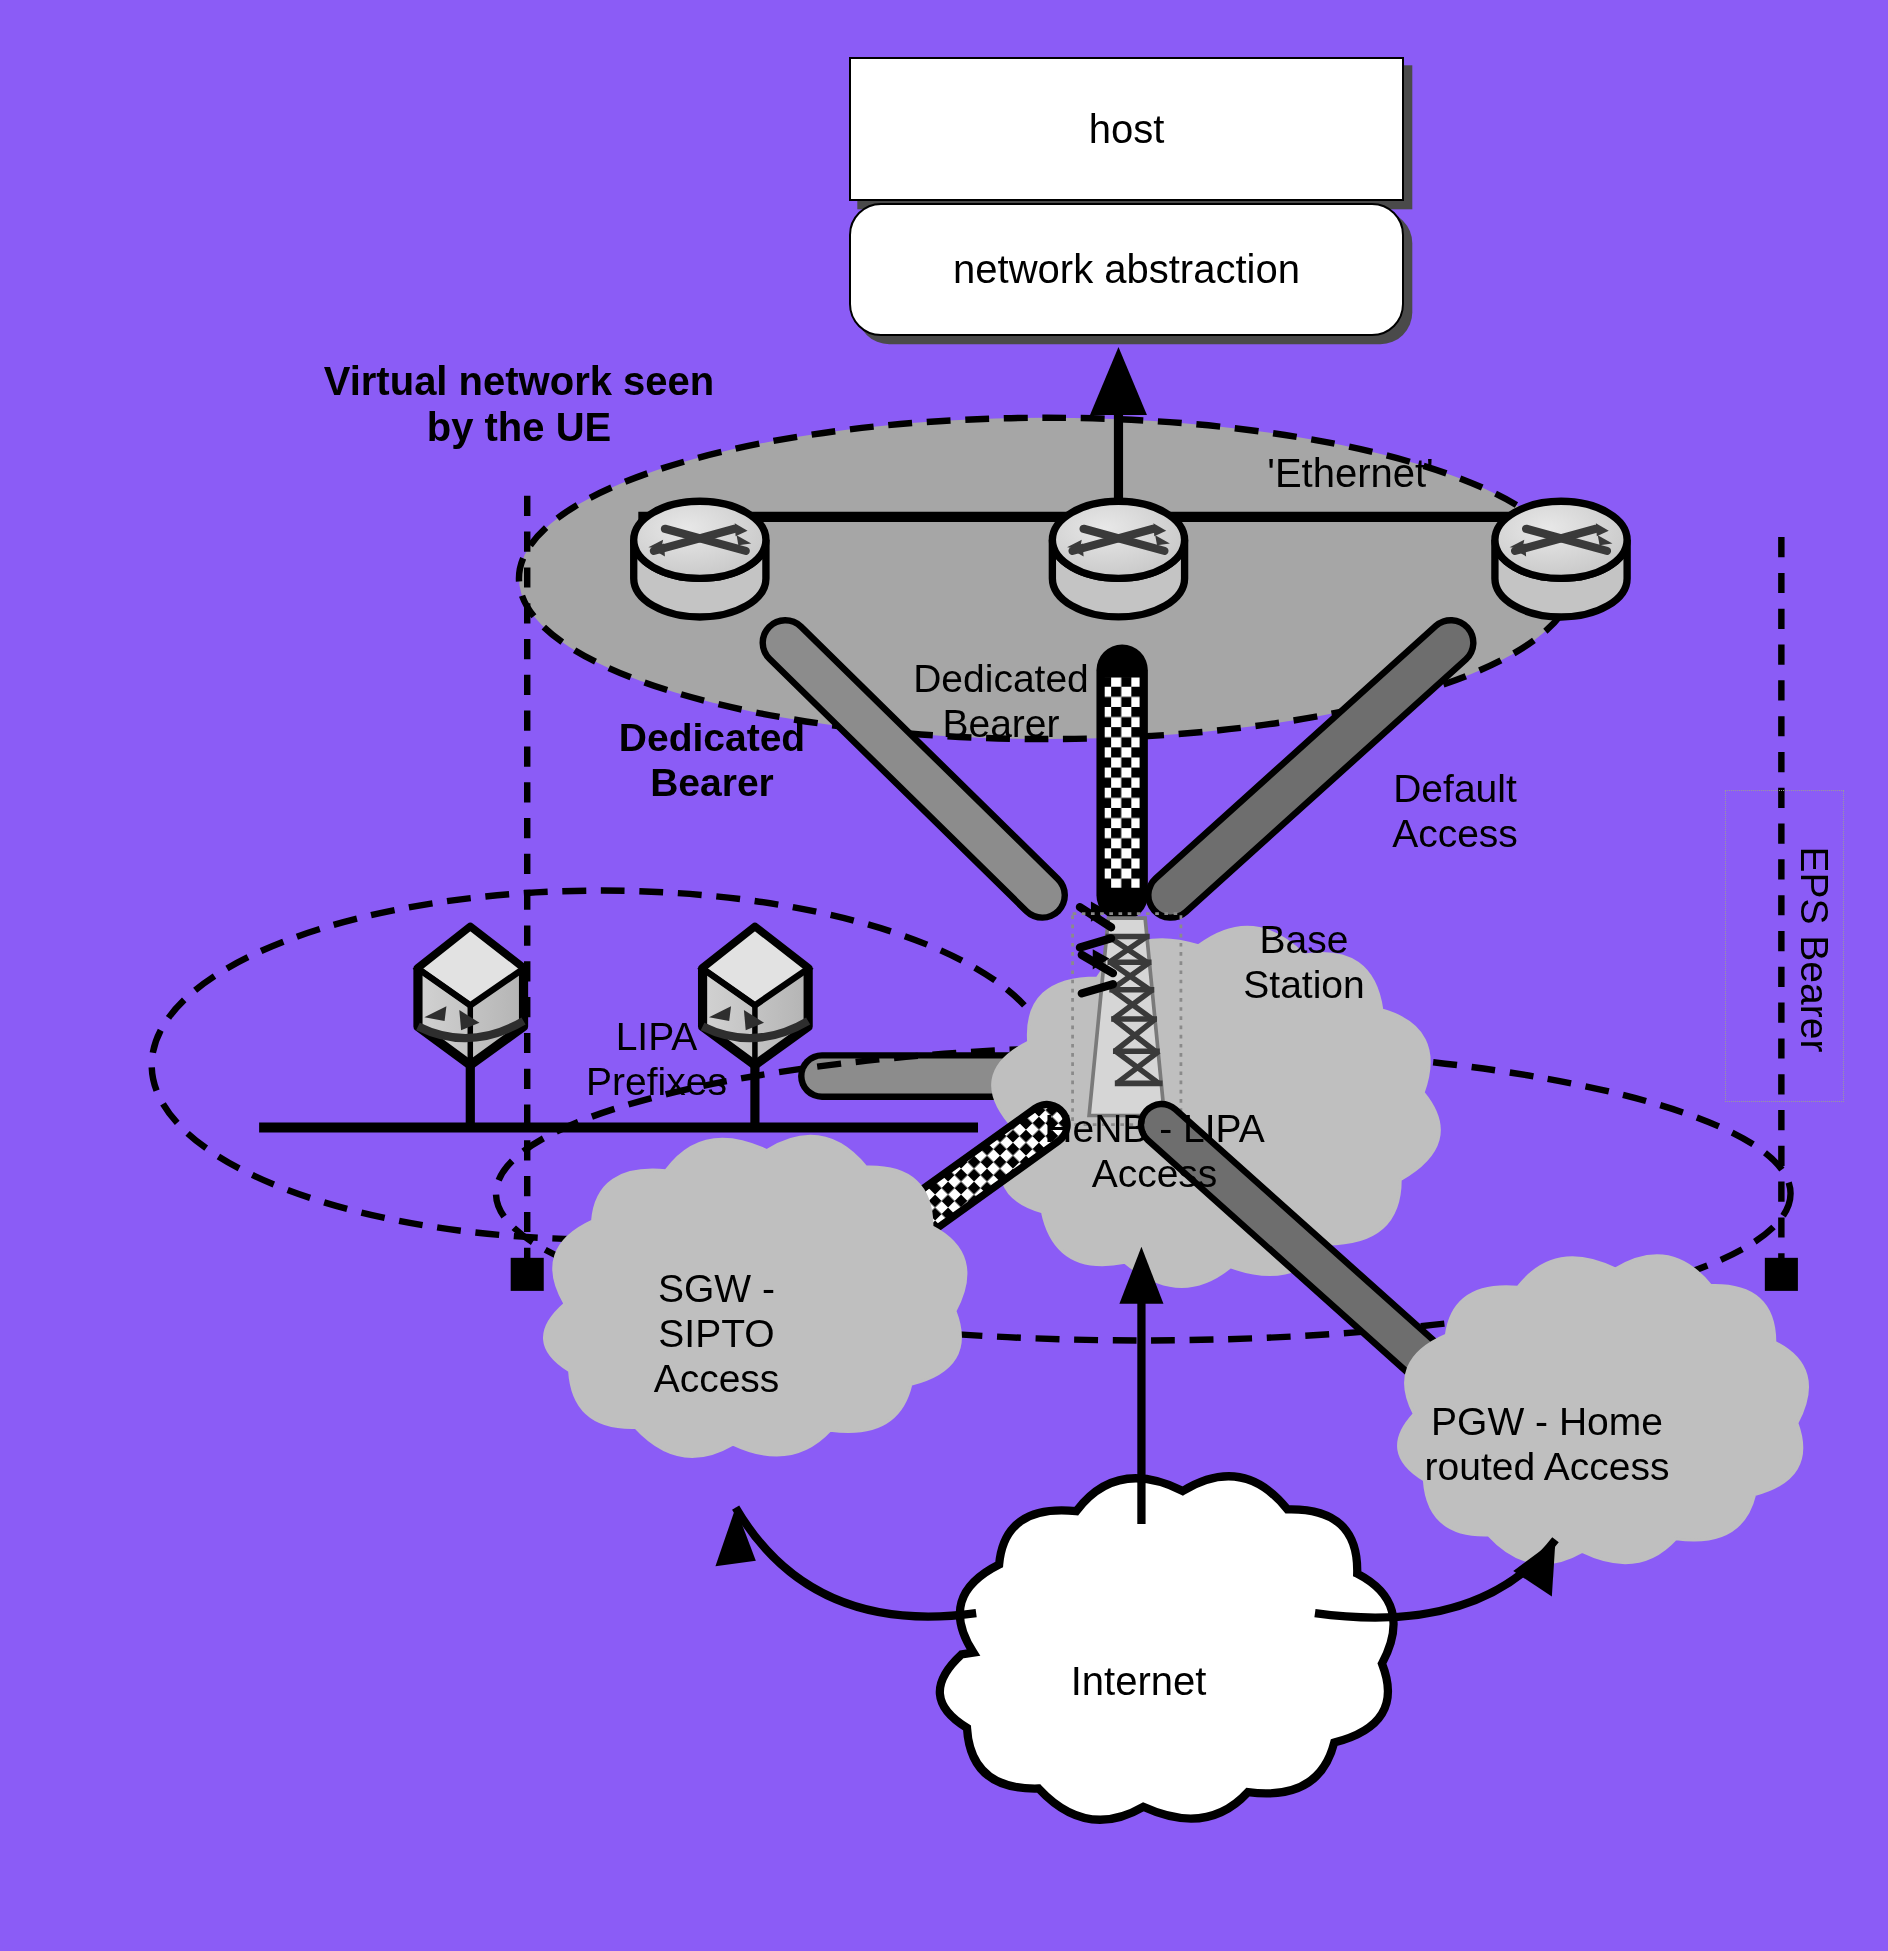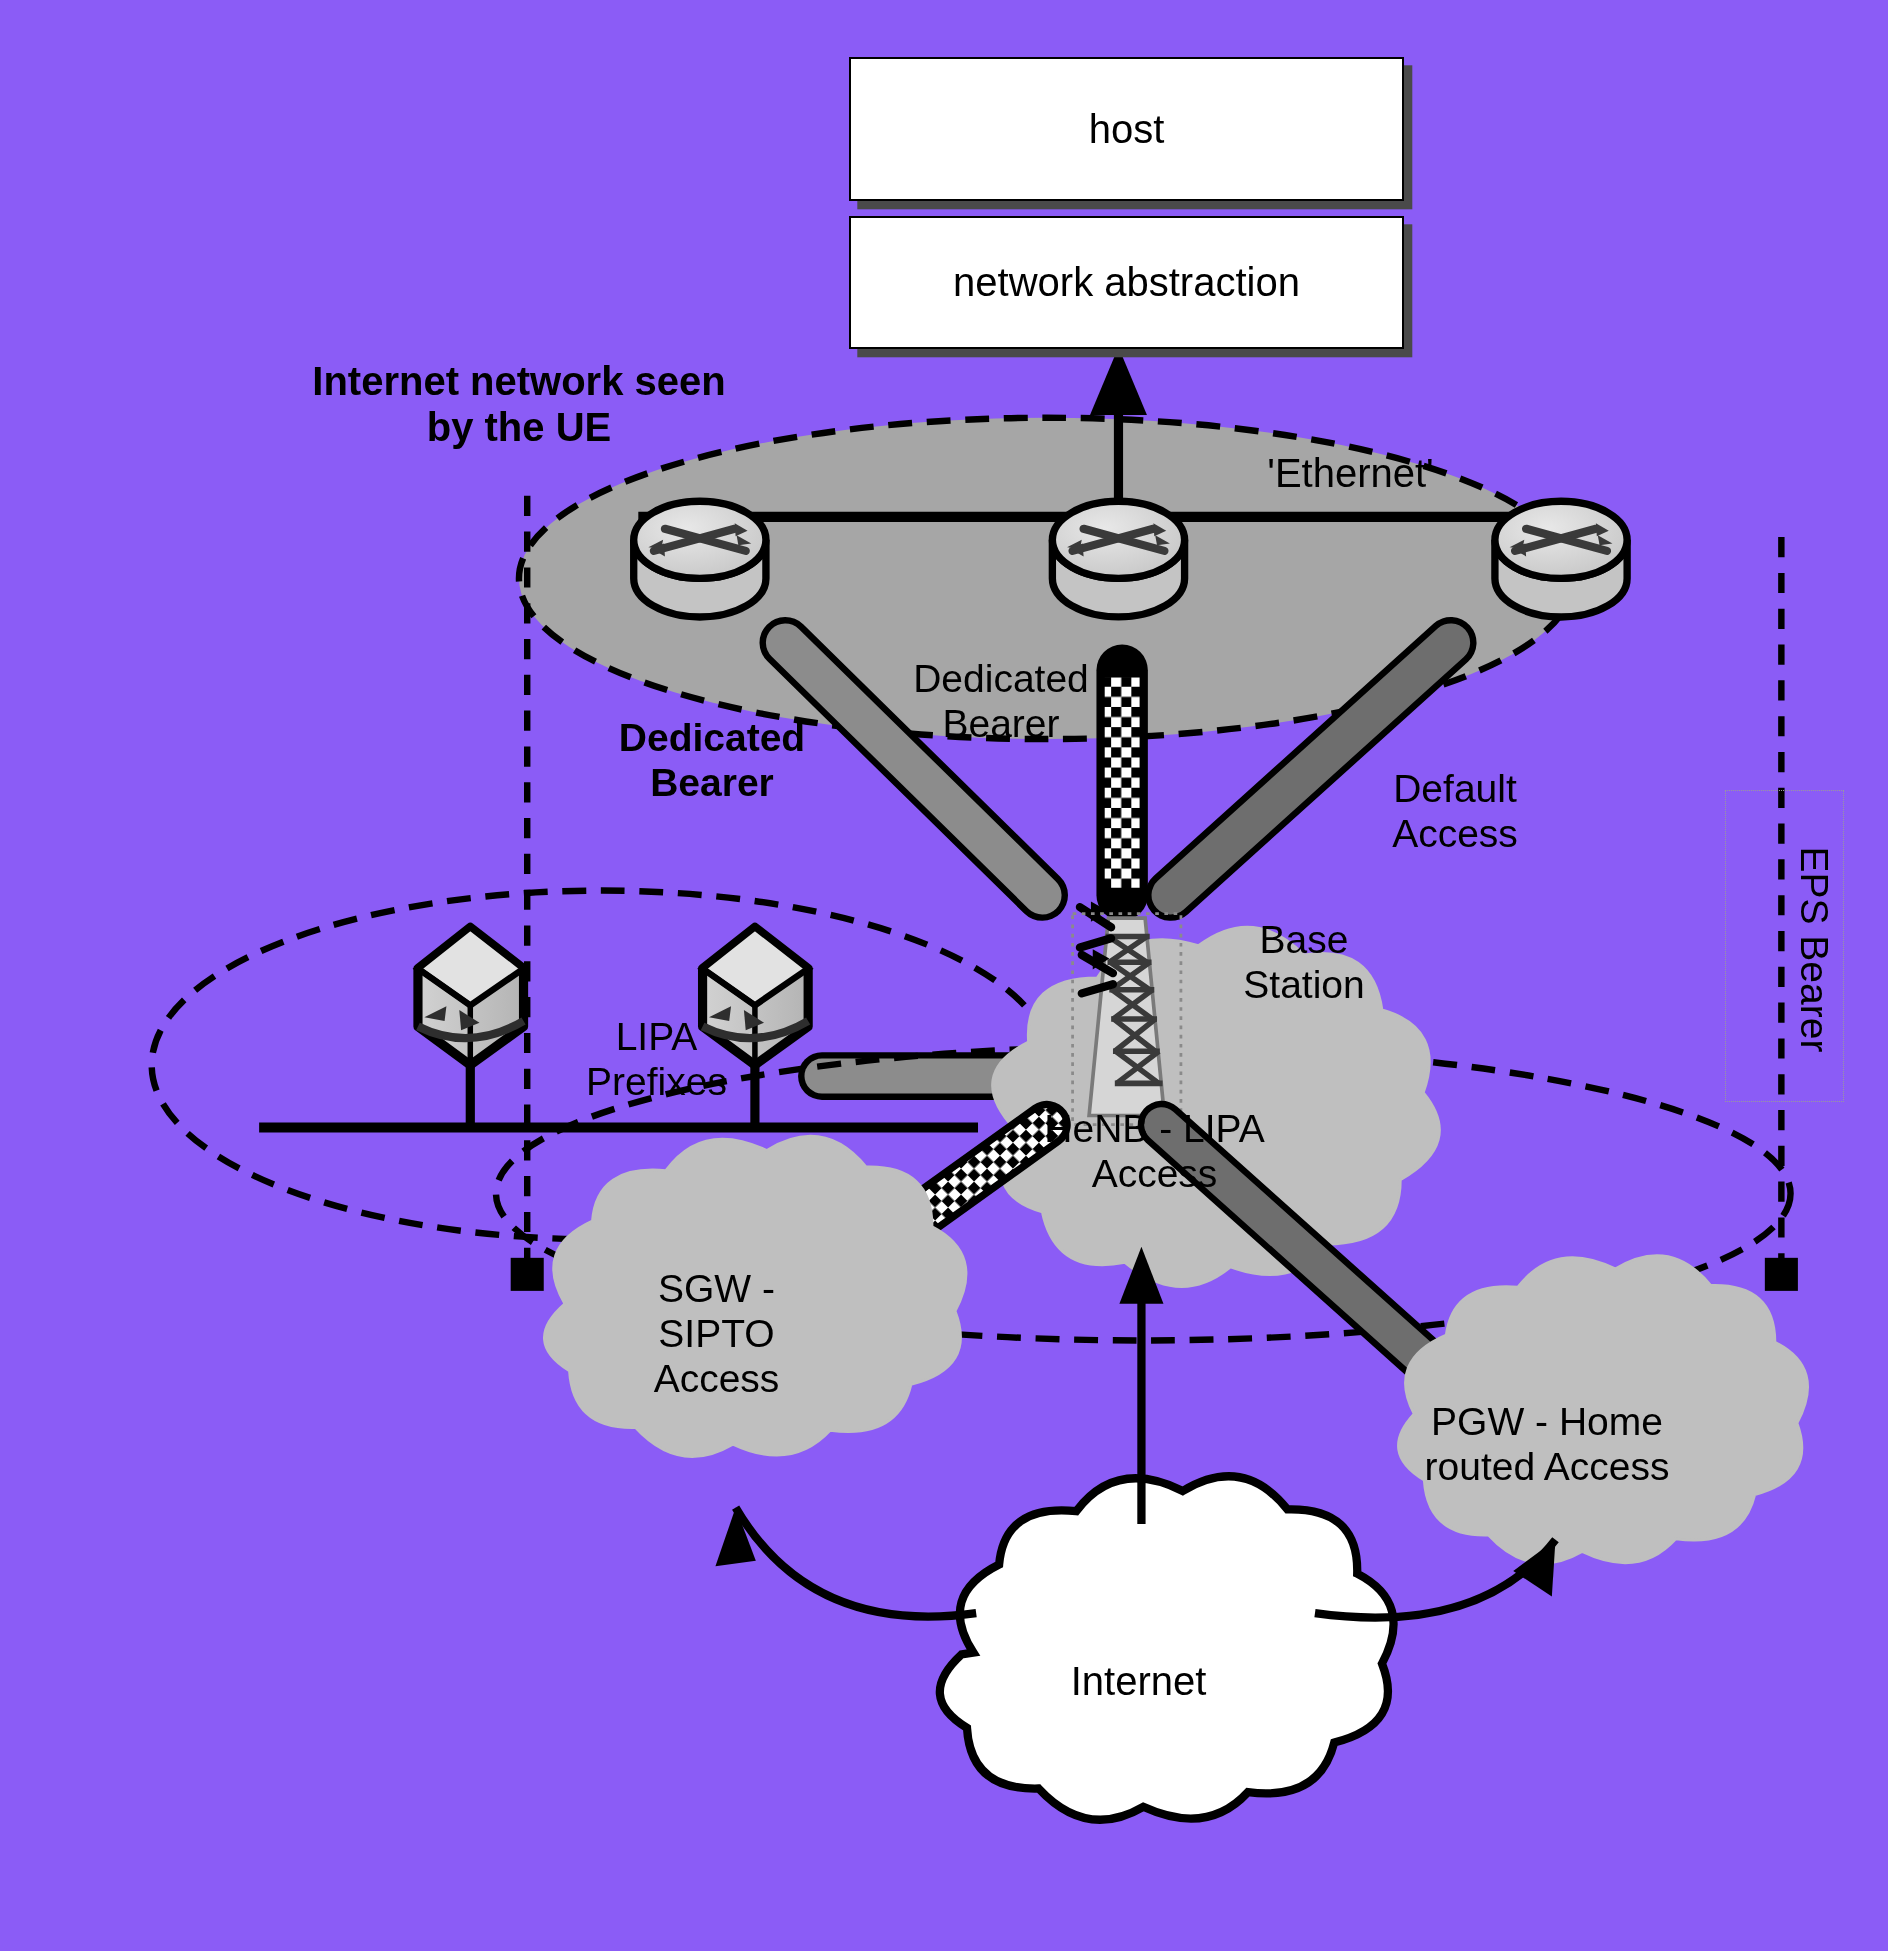--- a/index.html
+++ b/index.html
@@ -311,25 +311,25 @@
       <line x1="1243" y1="1660" x2="1243" y2="1400" stroke="#000" stroke-width="9"></line>
       <path d="M1243,1358 l24,62 l-48,0 z" fill="#000"></path>
     </g>
 
   </svg>
 
   <div class="box3d" style="left:849px; top:57px; width:551px; height:140px;">
     <span>host</span>
   </div>
 
-  <div class="box3d" style="left:849px; top:216px; width:551px; height:129px;">
+  <div class="box3d" style="left:849px; top:203px; width:551px; height:129px;border-radius:32px;">
     <span>network abstraction</span>
   </div>
 
-  <div class="lbl" style="left:303px; top:358px; width:432px; font-size:40px; font-weight:bold;">Internet network seen
+  <div class="lbl" style="left:303px; top:358px; width:432px; font-size:40px; font-weight:bold;">Virtual network seen
 by the UE</div>
 
   <div class="lbl" style="left:1231px; top:450px; width:239px; font-size:40px;">'Ethernet'</div>
 
   <div class="lbl" style="left:579px; top:716px; width:266px; font-size:39px; font-weight:bold;">Dedicated
 Bearer</div>
 
   <div class="lbl" style="left:868px; top:657px; width:266px; font-size:39px;">Dedicated
 Bearer</div>
 

